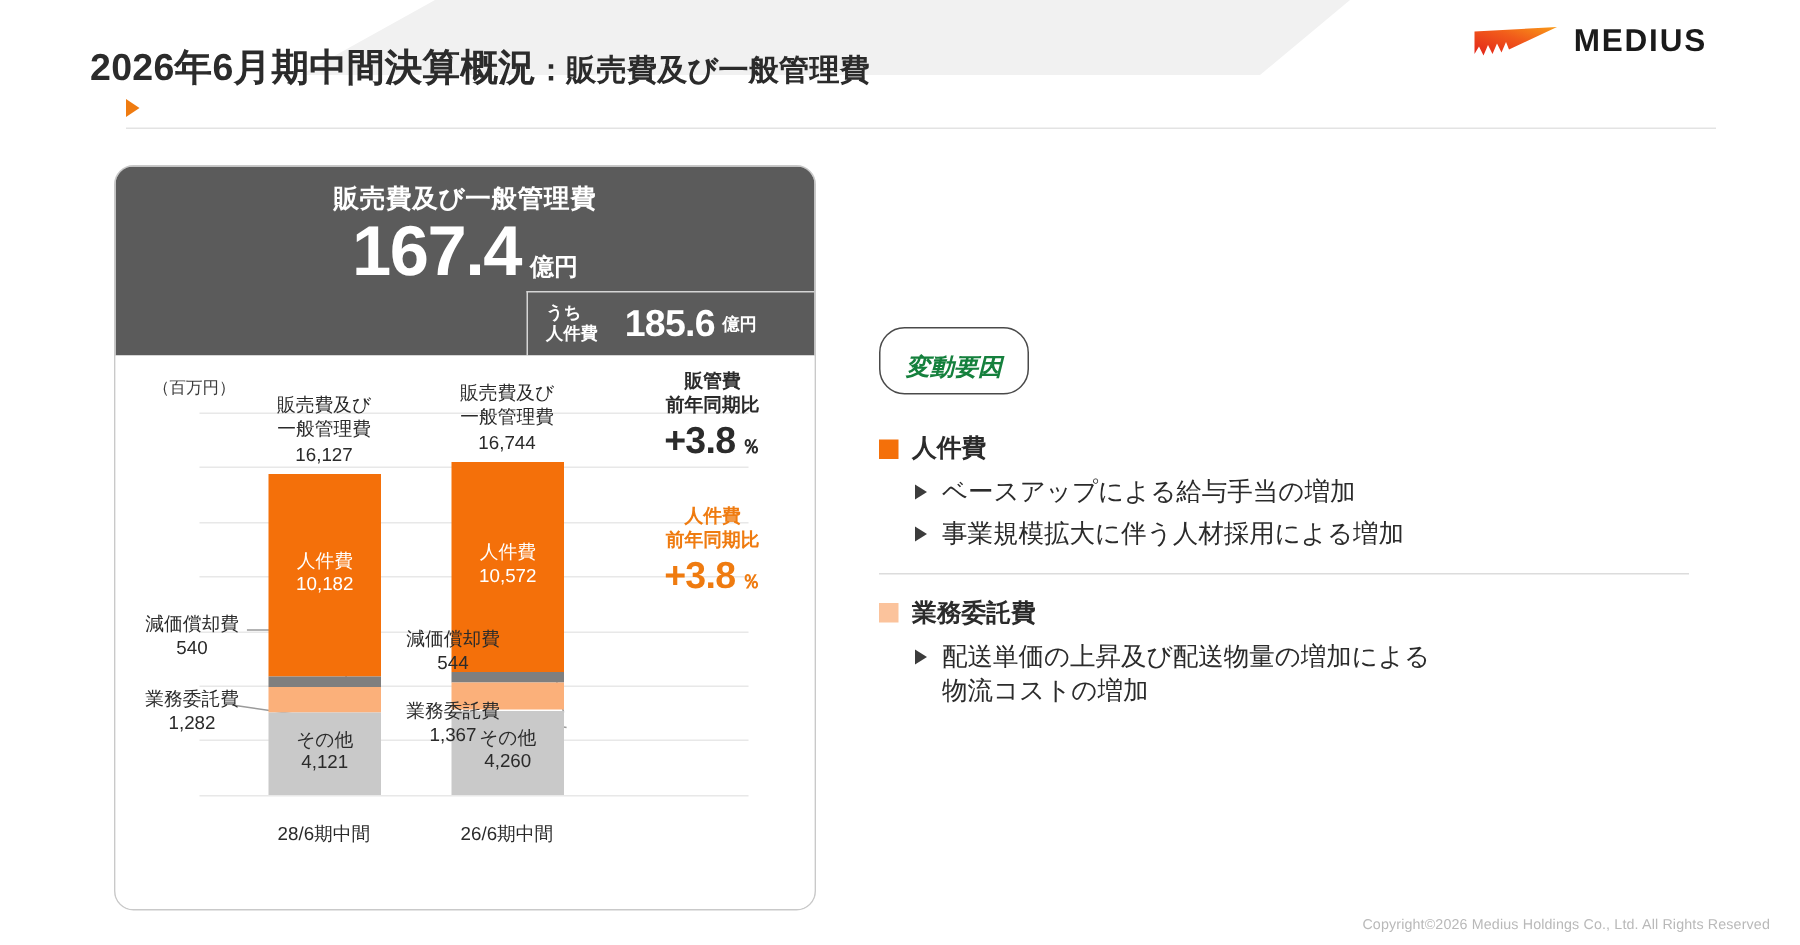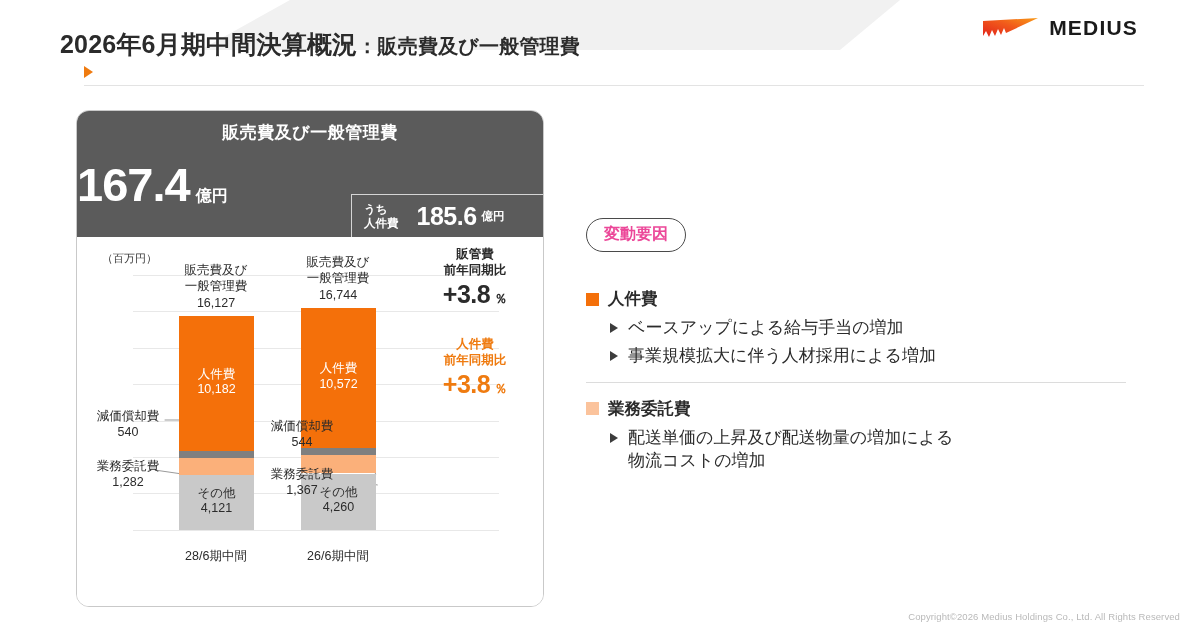--- a/index.html
+++ b/index.html
@@ -54,21 +54,21 @@
   }
   .card-head{
     position:absolute;left:0;top:0;width:100%;height:126px;
     background:#5b5b5b;color:#fff;
   }
   .ch-title{
     position:absolute;top:10px;left:0;width:100%;text-align:center;
     font-size:17px;font-weight:bold;letter-spacing:.5px;
   }
   .ch-big{
-    position:absolute;top:44px;left:0;width:100%;text-align:left;
+    position:absolute;top:26px;left:0;width:100%;text-align:center;
     font-size:47px;font-weight:bold;letter-spacing:-1px;line-height:1.28;
   }
   .ch-big .unit{font-size:16px;font-weight:bold;letter-spacing:0;margin-left:6px;}
   .ch-sub{
     position:absolute;right:0;bottom:0;width:192px;height:43px;
     border-left:1px solid #d5d5d5;border-top:1px solid #d5d5d5;
     box-sizing:border-box;display:flex;align-items:center;
   }
   .ch-sub-lbl{font-size:11.5px;font-weight:bold;line-height:1.22;margin-left:12px;white-space:pre-line;}
   .ch-sub-val{font-size:25px;font-weight:bold;margin-left:18px;letter-spacing:-.5px;}
@@ -97,22 +97,22 @@
   svg.leaders{position:absolute;left:0;top:0;width:100%;height:100%;pointer-events:none;}
 
   .yoy{position:absolute;text-align:center;width:116px;}
   .yoy-lbl{font-size:12.5px;font-weight:bold;line-height:1.25;white-space:pre-line;}
   .yoy-val{font-size:25px;font-weight:bold;letter-spacing:-.5px;margin-top:2px;}
   .yoy-val .pc{font-size:13px;font-weight:bold;margin-left:4px;letter-spacing:0;}
 
   
   .pill{
     position:absolute;left:586px;top:218px;
-    padding:5px 17px 6px;border:1.5px solid #4a4a4a;border-radius:17px;
-    font-size:16px;font-weight:bold;color:#ec4899;
+    padding:16px 17px 6px;border:1.5px solid #4a4a4a;border-radius:17px;
+    font-size:16px;font-weight:bold;color:#15803d;font-style:italic;
   }
   .factors{position:absolute;left:586px;top:288px;width:540px;}
   .fgroup{margin-bottom:6px;}
   .fhead{display:flex;align-items:center;gap:9px;margin-bottom:6px;}
   .sq{width:13px;height:13px;flex:0 0 auto;}
   .fhead-text{font-size:16.5px;font-weight:bold;color:#2b2b2b;}
   .fitem{display:flex;gap:10px;align-items:flex-start;margin:0 0 5px 24px;}
   .tri-sm{
     width:0;height:0;margin-top:7px;flex:0 0 auto;border-style:solid;
     border-width:5px 0 5px 8px;border-color:transparent transparent transparent #3c3c3c;

